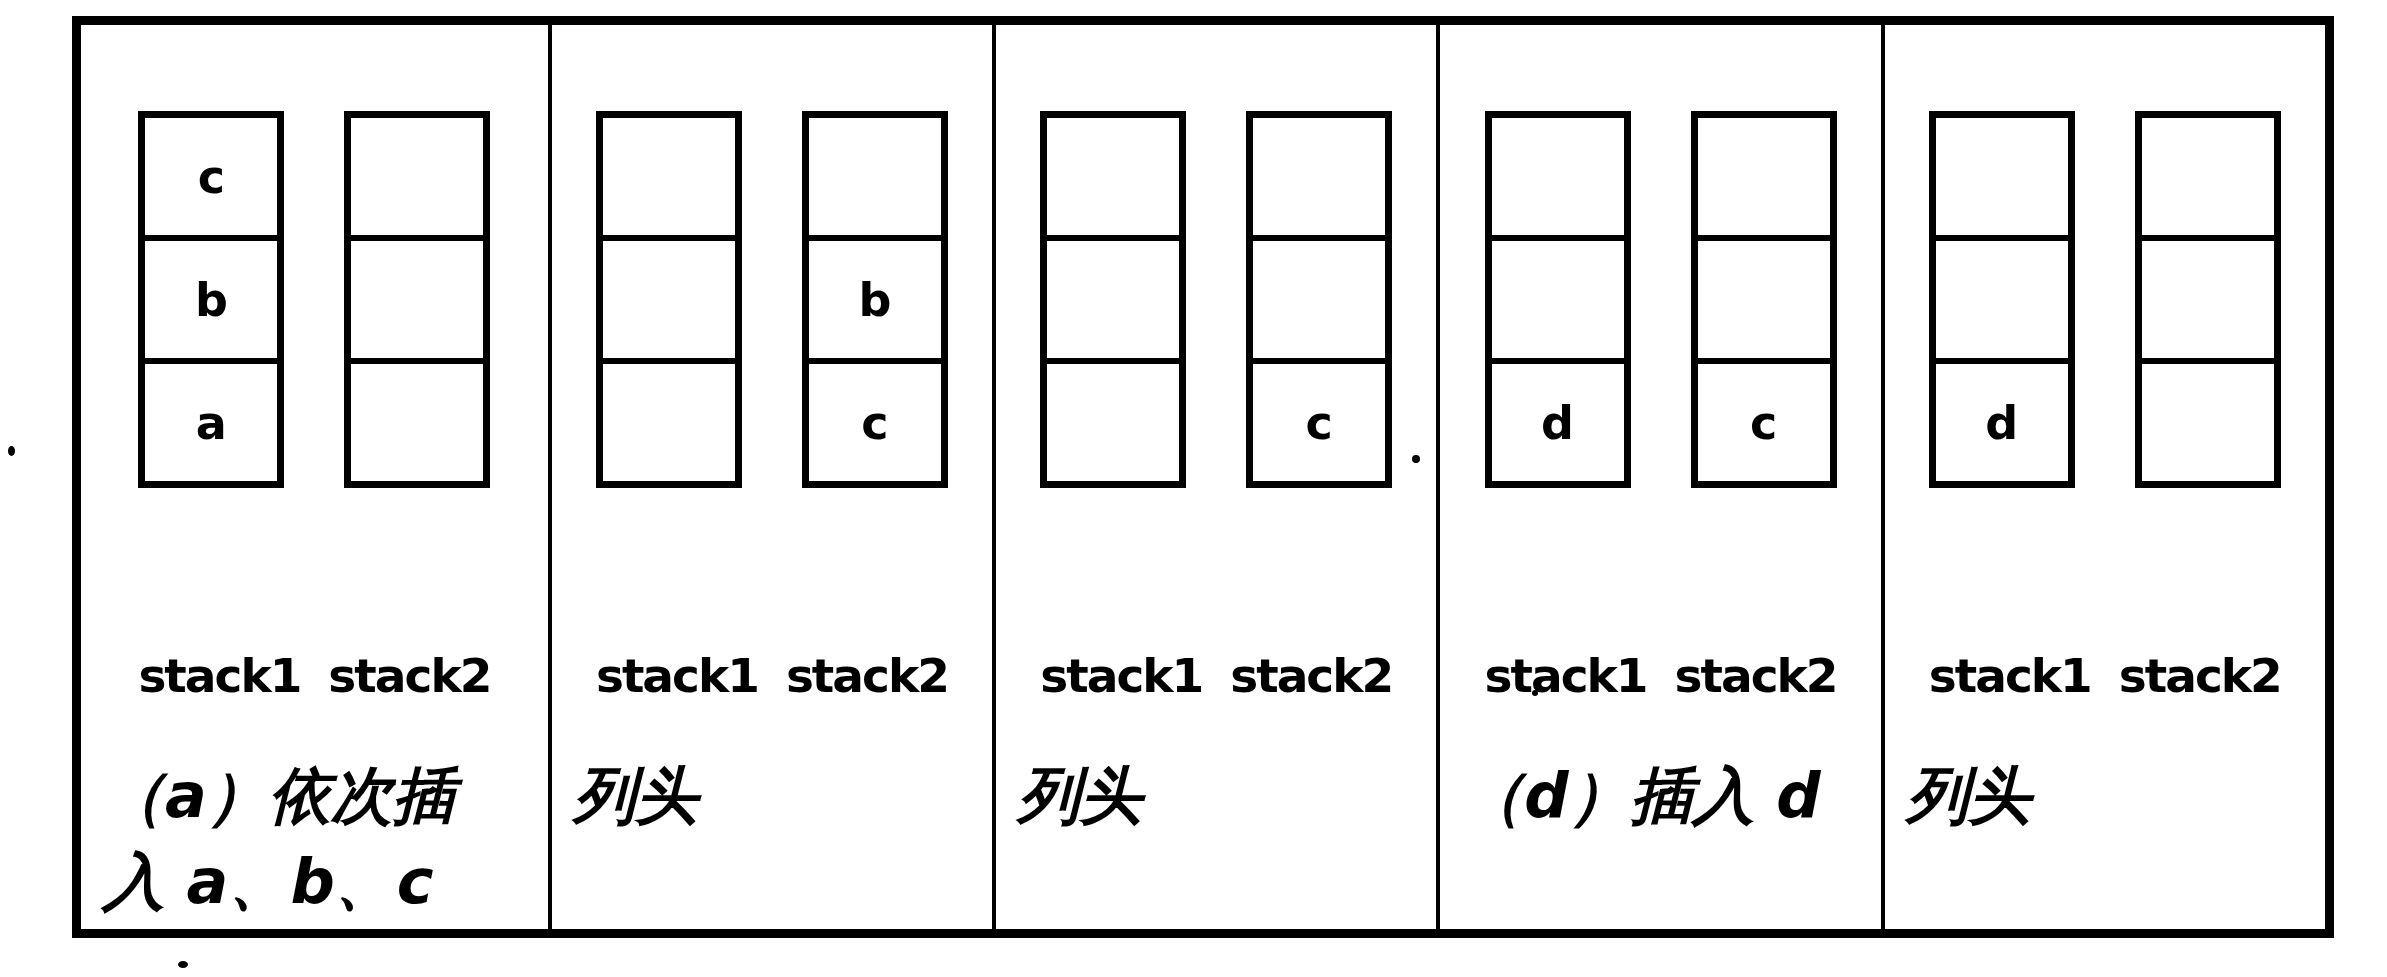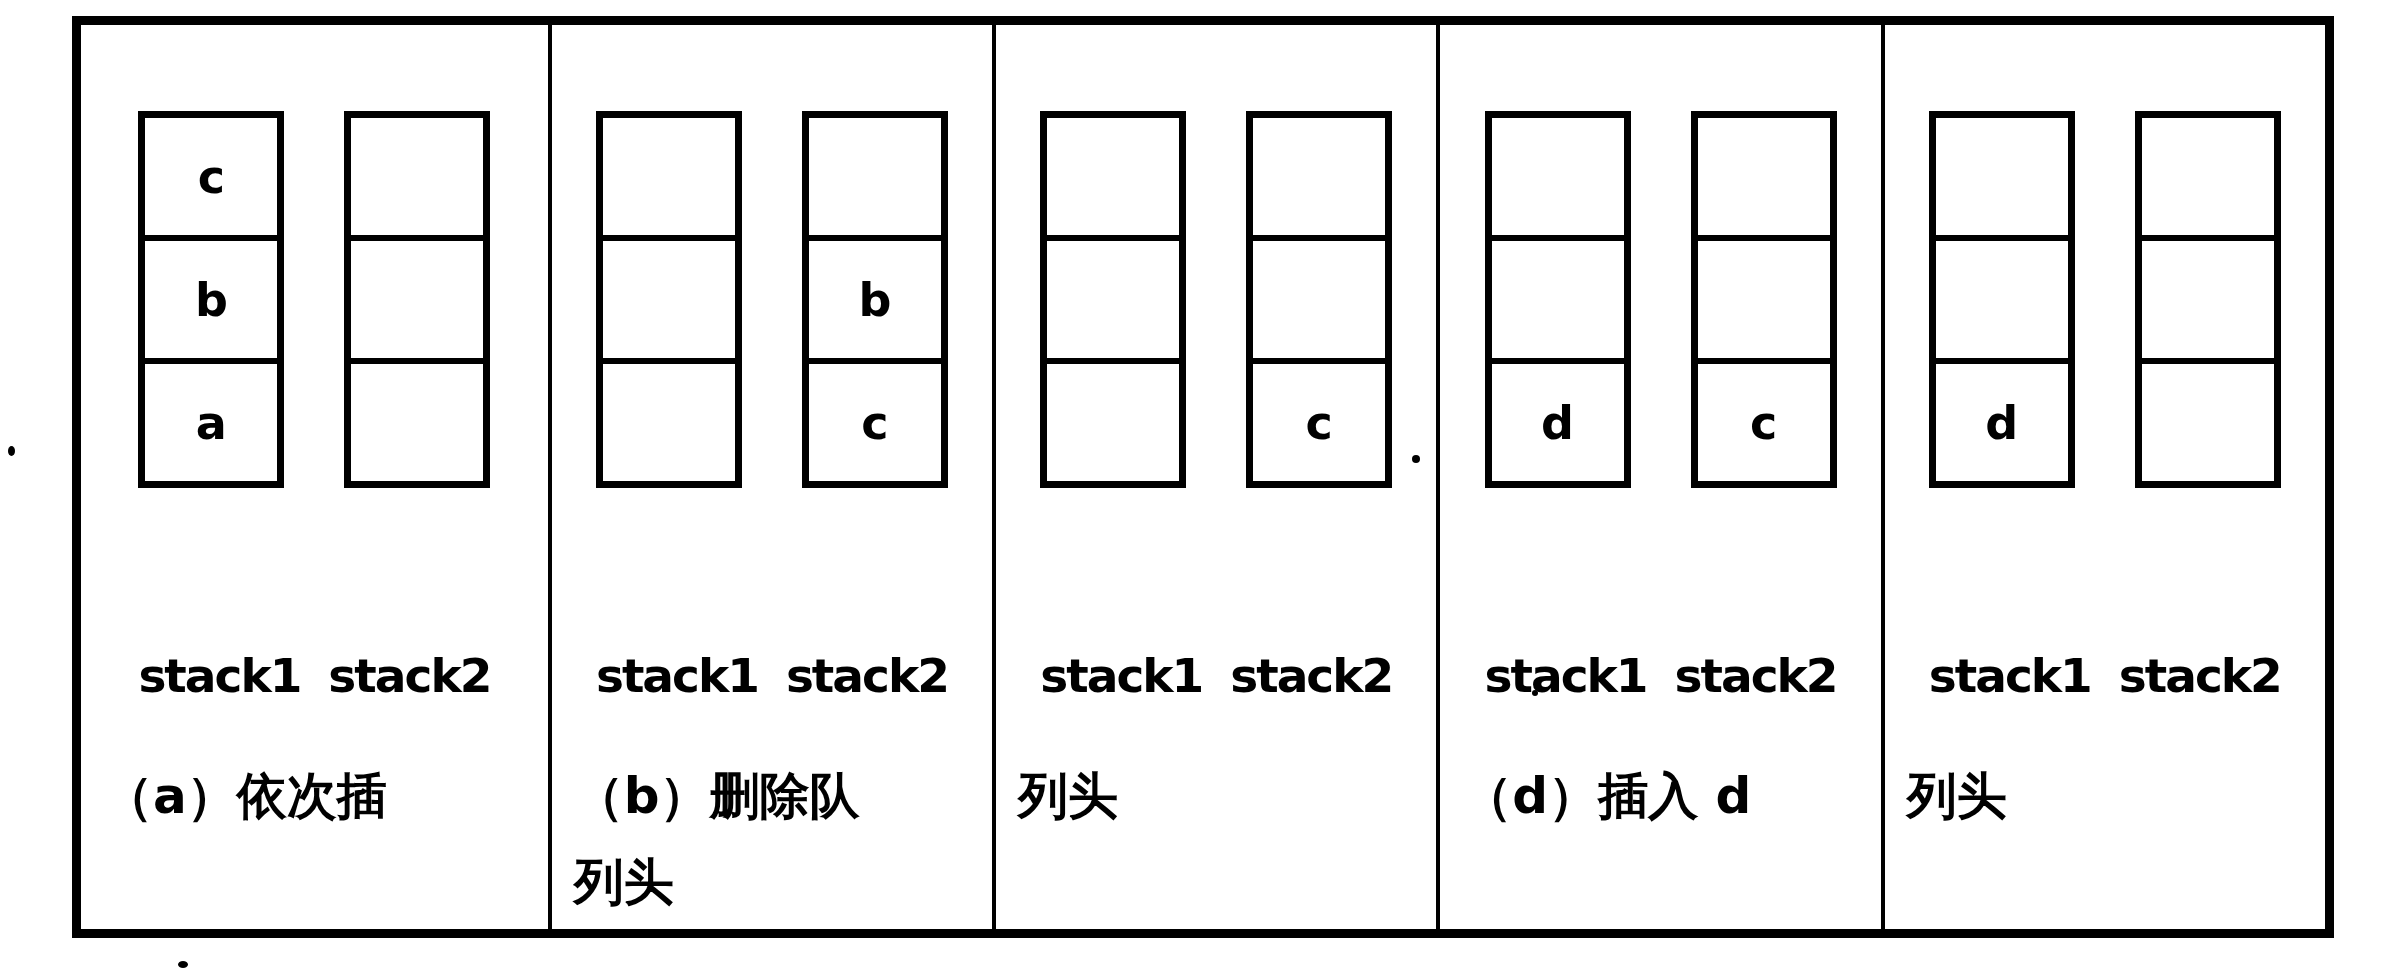--- a/index.html
+++ b/index.html
@@ -67,24 +67,25 @@
     gap: 28px;
     font-weight: bold;
     font-size: 47px;
     letter-spacing: -2px;
     white-space: nowrap;
   }
   .caption {
     margin-top: 50px;
     padding: 0 10px 0 22px;
     font-weight: bold;
-    font-size: 50px;
+    font-size: 62px;
     line-height: 86px;
     text-align: left;
     white-space: nowrap;
+    font-style: italic;
   }
   .caption .line { min-height: 86px; }
   .speck {
     position: absolute;
     background: #000000;
     border-radius: 50%;
   }
 </style>
 </head>
 <body>
@@ -104,20 +105,21 @@
           <div class="cell"></div>
           <div class="cell"></div>
         </div>
       </div>
       <div class="labels">
         <span>stack1</span>
         <span>stack2</span>
       </div>
       <div class="caption">
         <div class="line">（a）依次插</div>
+        <div class="line">入 a、b、c</div>
       </div>
     </div>
 
     <div class="panel">
       <div class="stacks">
         <div class="stack-box">
           <div class="cell"></div>
           <div class="cell"></div>
           <div class="cell"></div>
         </div>
@@ -125,21 +127,20 @@
           <div class="cell"></div>
           <div class="cell">b</div>
           <div class="cell">c</div>
         </div>
       </div>
       <div class="labels">
         <span>stack1</span>
         <span>stack2</span>
       </div>
       <div class="caption">
-        <div class="line">（b）删除队</div>
         <div class="line">列头</div>
       </div>
     </div>
 
     <div class="panel">
       <div class="stacks">
         <div class="stack-box">
           <div class="cell"></div>
           <div class="cell"></div>
           <div class="cell"></div>

